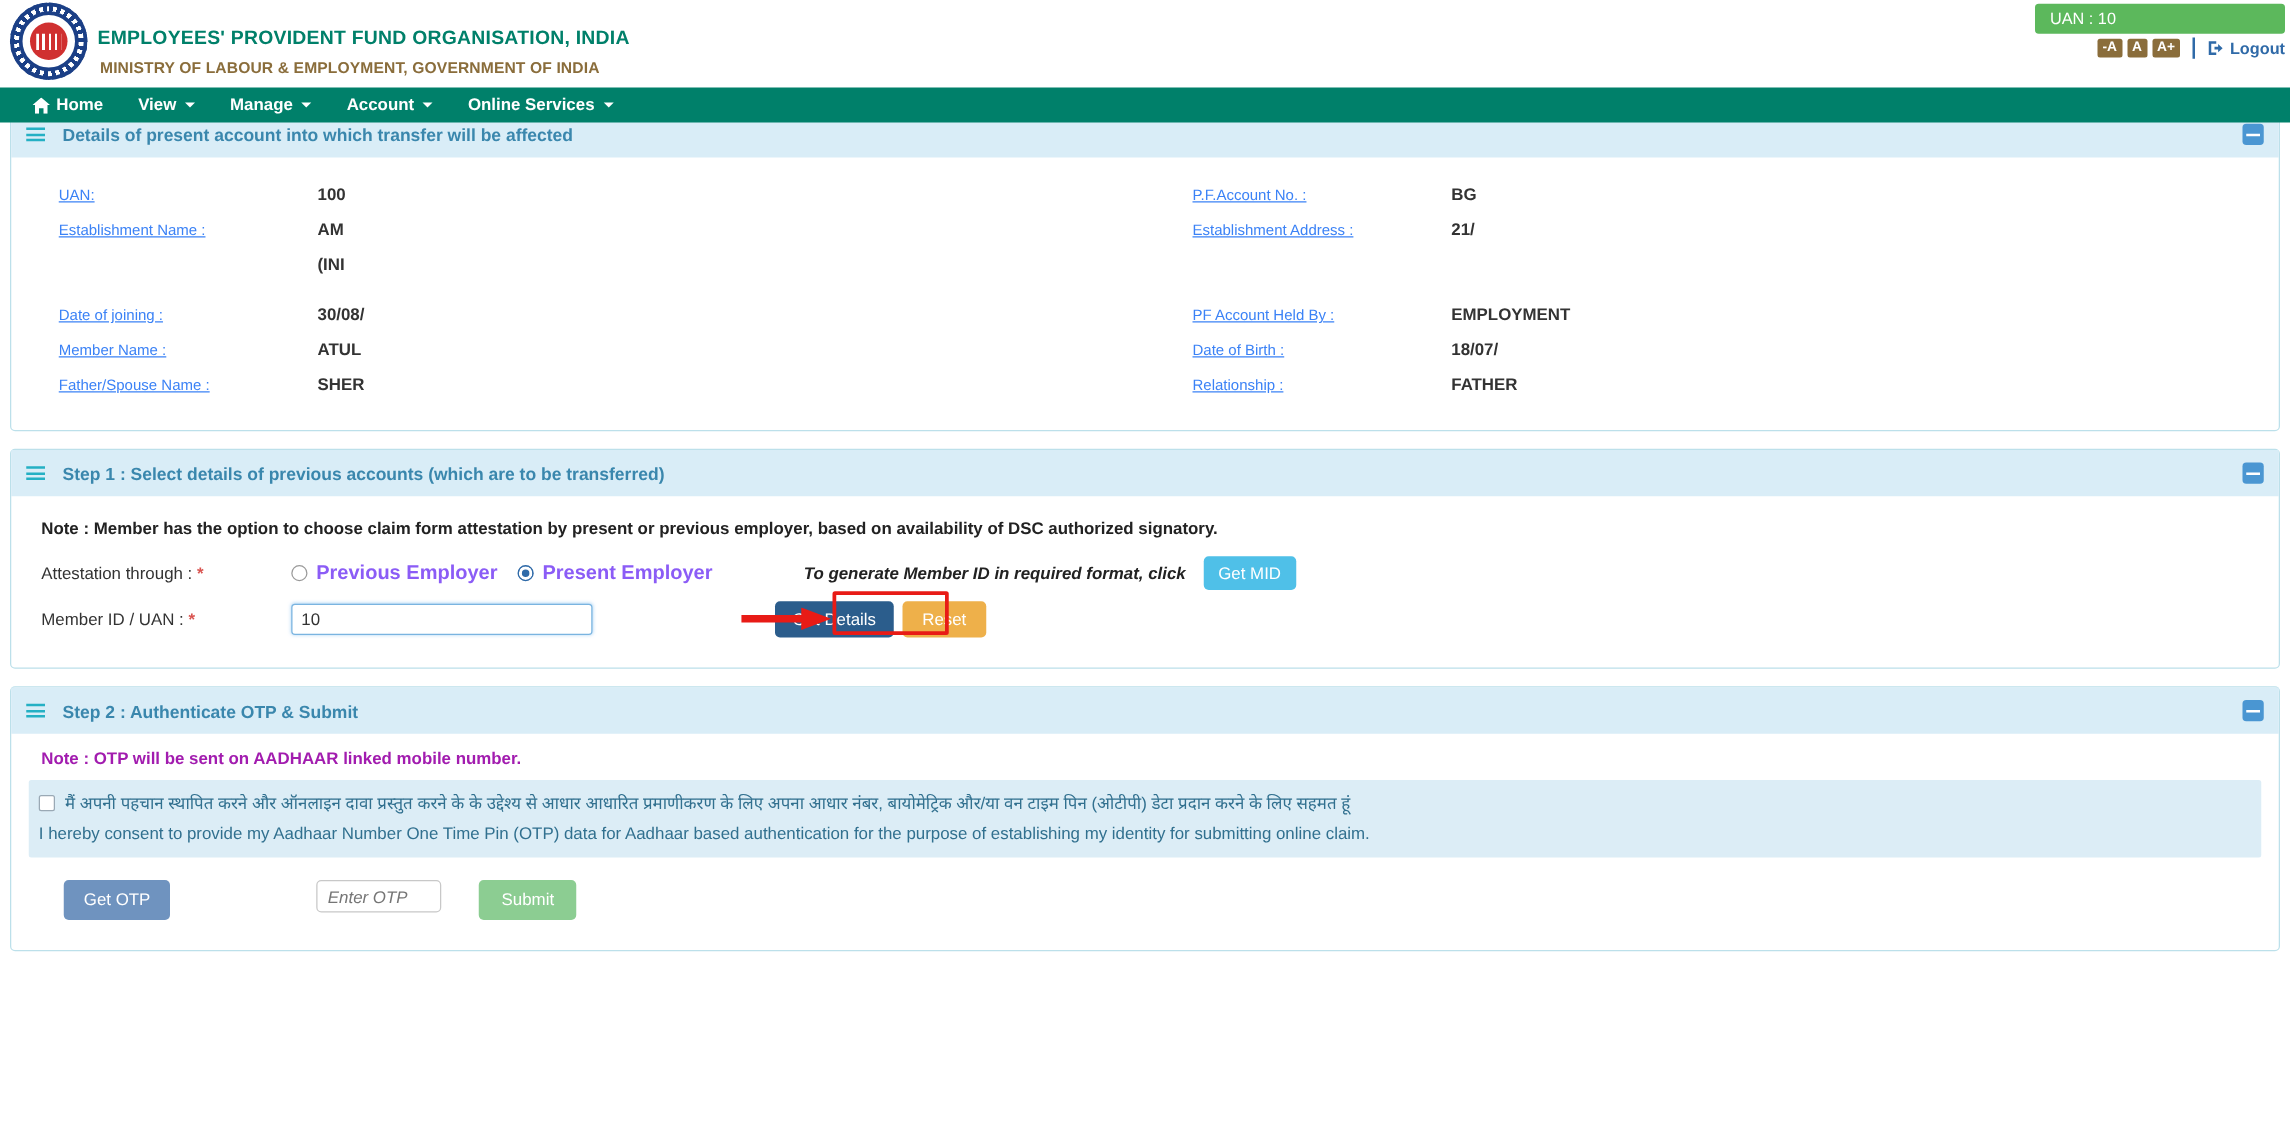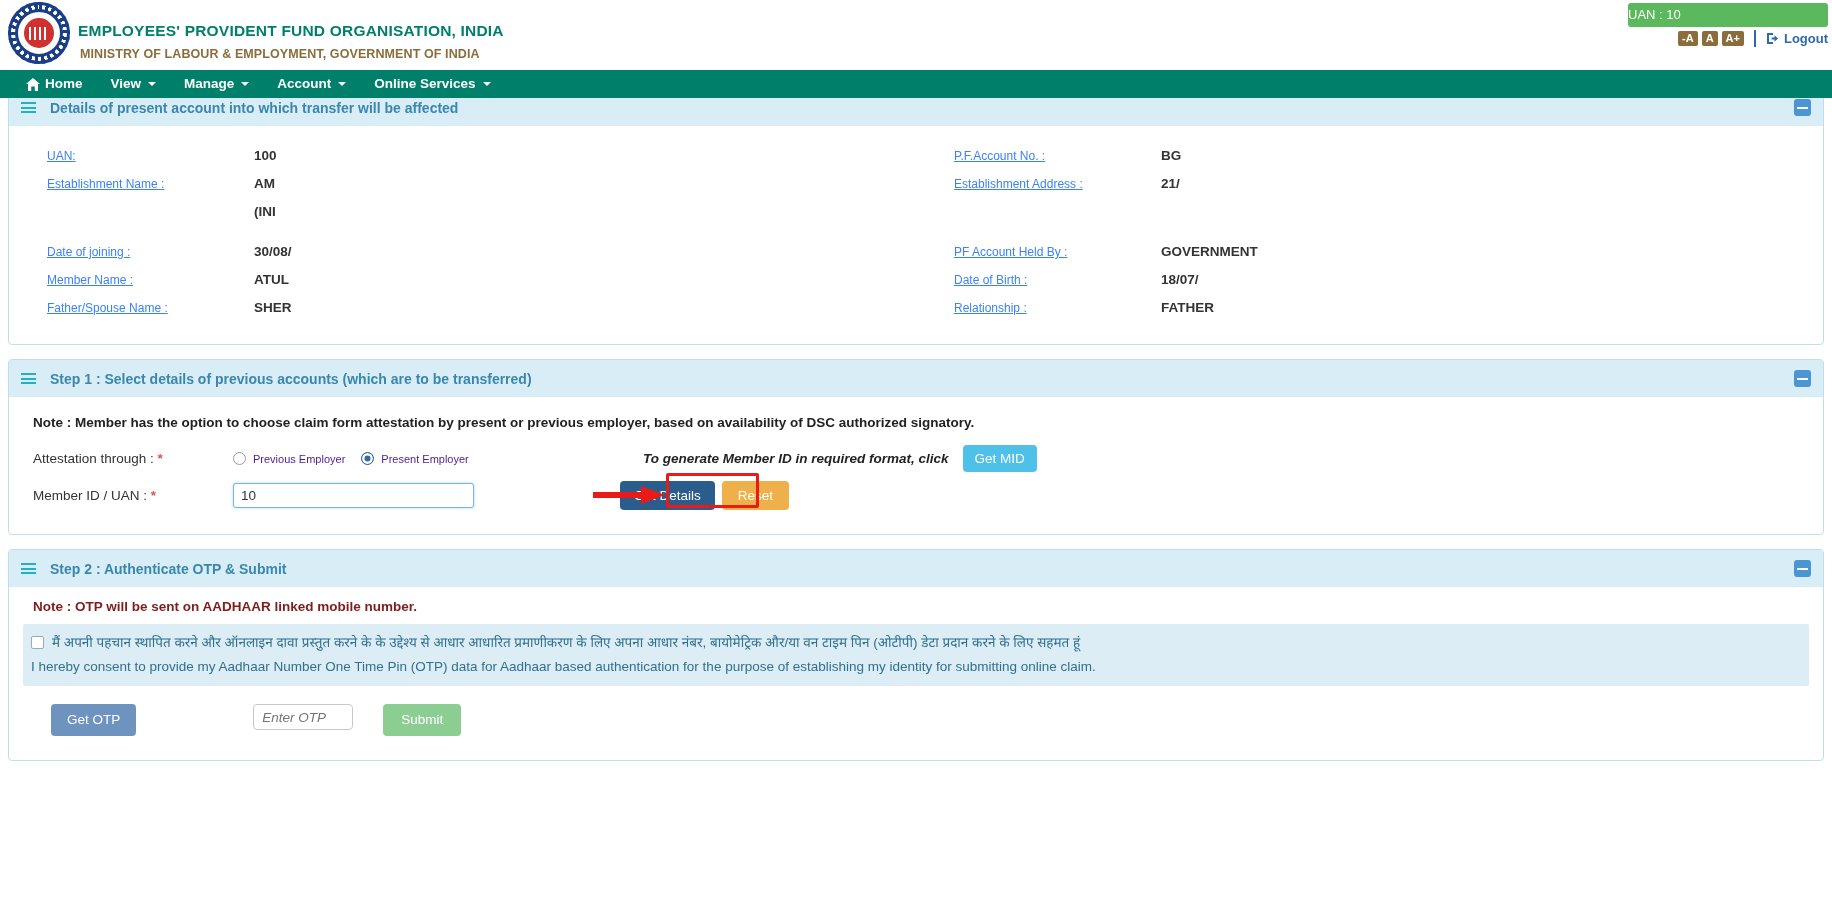--- a/index.html
+++ b/index.html
@@ -72,21 +72,21 @@
   }
   .uan-badge {
     position: absolute;
     right: 4px; top: 3px;
     width: 200px; height: 24px;
     background: #5cb85c;
     border-radius: 3px;
     color: #ffffff;
     font-size: 13px;
     line-height: 24px;
-    padding-left: 0;
+    padding-left: 12px;
   }
   .util-row {
     position: absolute;
     right: 4px; top: 28px;
     display: flex;
     align-items: center;
     gap: 4px;
     height: 20px;
   }
   .fs-btn {
@@ -242,21 +242,21 @@
   .radio-opt { display: flex; align-items: center; gap: 7px; cursor: pointer; }
   .radio {
     width: 13px; height: 13px;
     border-radius: 50%;
     border: 1px solid #9a9a9a;
     background: #fff;
     position: relative;
     flex: none;
   }
   .radio.on { border-color: #2f6aa8; background: #2f6aa8; box-shadow: inset 0 0 0 2.5px #fff; }
-  .radio-lbl { font-size: 11px; font-weight: normal; color: #4c1d95; }
+  .radio-lbl { font-size: 16px; font-weight: bold; color: #8b5cf6; }
   .midtext {
     font-size: 13.5px;
     font-weight: bold;
     font-style: italic;
     color: #222;
     margin-left: 10px;
   }
   .btn {
     border: none;
     border-radius: 4px;
@@ -297,21 +297,21 @@
     position: absolute;
     left: 570px; top: 5px;
     width: 72px; height: 18px;
     pointer-events: none;
   }
 
   
   .note2 {
     font-size: 13.5px;
     font-weight: bold;
-    color: #7f1d1d;
+    color: #a21caf;
     padding: 12px 10px 10px 10px;
   }
   .consent {
     background: #dcedf6;
     padding: 10px 8px 10px 8px;
     border-radius: 2px;
   }
   .consent-line { display: flex; align-items: flex-start; gap: 8px; }
   .cbox {
     width: 13px; height: 13px;
@@ -456,21 +456,21 @@
             <div class="dval"></div>
           </div>
       </div>
       <div class="drow" style="margin-top:12px;">
         <div class="dcell">
             <div class="dlabel">Date of joining :</div>
             <div class="dval">30/08/</div>
           </div>
         <div class="dcell">
             <div class="dlabel">PF Account Held By :</div>
-            <div class="dval">GOVERNMENT</div>
+            <div class="dval">EMPLOYMENT</div>
           </div>
       </div>
       <div class="drow">
         <div class="dcell">
             <div class="dlabel">Member Name :</div>
             <div class="dval">ATUL</div>
           </div>
         <div class="dcell">
             <div class="dlabel">Date of Birth :</div>
             <div class="dval">18/07/</div>

